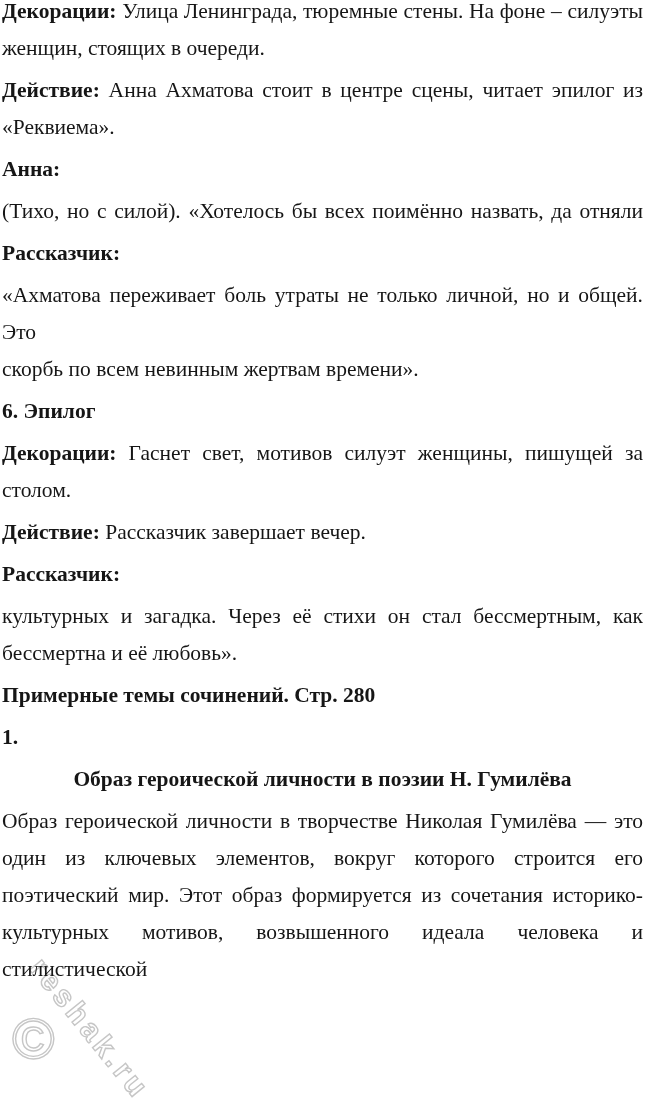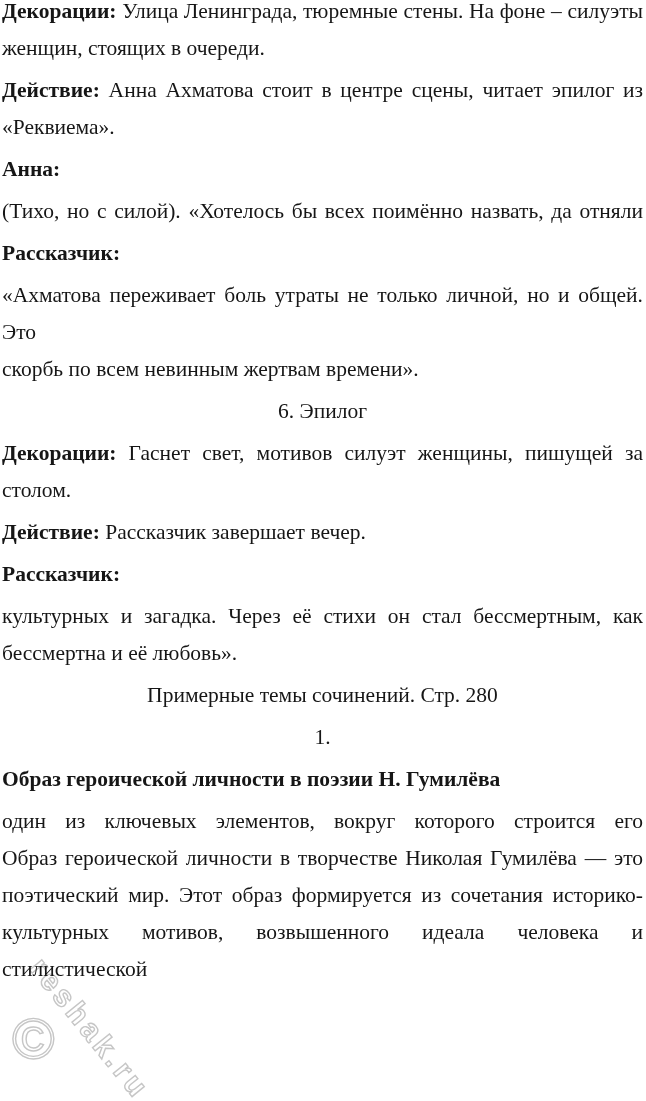--- a/index.html
+++ b/index.html
@@ -18,22 +18,22 @@
     width: 641px;
     z-index: 1;
   }
   .block { margin: 0 0 5px 0; }
   .line {
     font-size: 21.5px;
     line-height: 37px;
     text-align: justify;
   }
   .line.full { text-align-last: justify; }
-  .line.bold { font-weight: normal; text-align: center; }
-  .line.center { font-weight: bold; }
+  .line.bold { font-weight: bold; text-align: left; }
+  .line.center { text-align: center; font-weight: bold; }
   b.lbl { font-weight: bold; }
   .wm {
     position: absolute;
     z-index: 0;
     color: transparent;
     -webkit-text-stroke: 1.4px #c6c6c6;
     font-family: "Liberation Sans", "DejaVu Sans", sans-serif;
     user-select: none;
   }
   .wm-text {
@@ -115,20 +115,20 @@
 
   <div class="block">
     <div class="line bold">1.</div>
   </div>
 
   <div class="block">
     <div class="line center">Образ героической личности в поэзии Н. Гумилёва</div>
   </div>
 
   <div class="block">
+    <div class="line full"><span>Образ героической личности в творчестве Николая Гумилёва — это</span></div>
     <div class="line full"><span>один из ключевых элементов, вокруг которого строится его</span></div>
-    <div class="line full"><span>Образ героической личности в творчестве Николая Гумилёва — это</span></div>
     <div class="line full"><span>поэтический мир. Этот образ формируется из сочетания историко-</span></div>
     <div class="line full"><span>культурных мотивов, возвышенного идеала человека и стилистической</span></div>
 
   </div>
 
 </div>
 
 </body></html>

